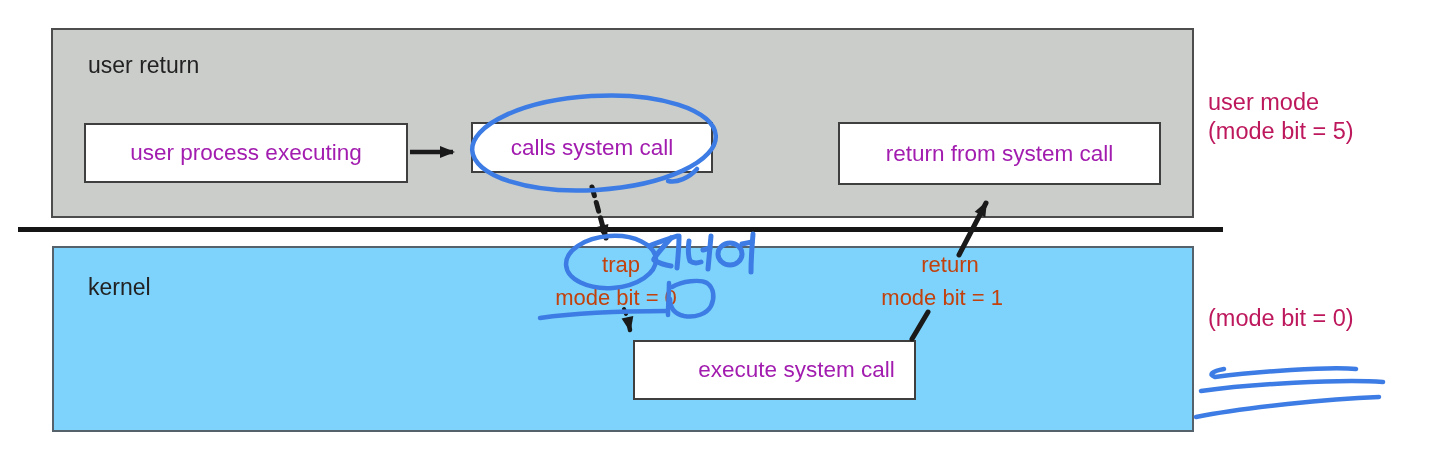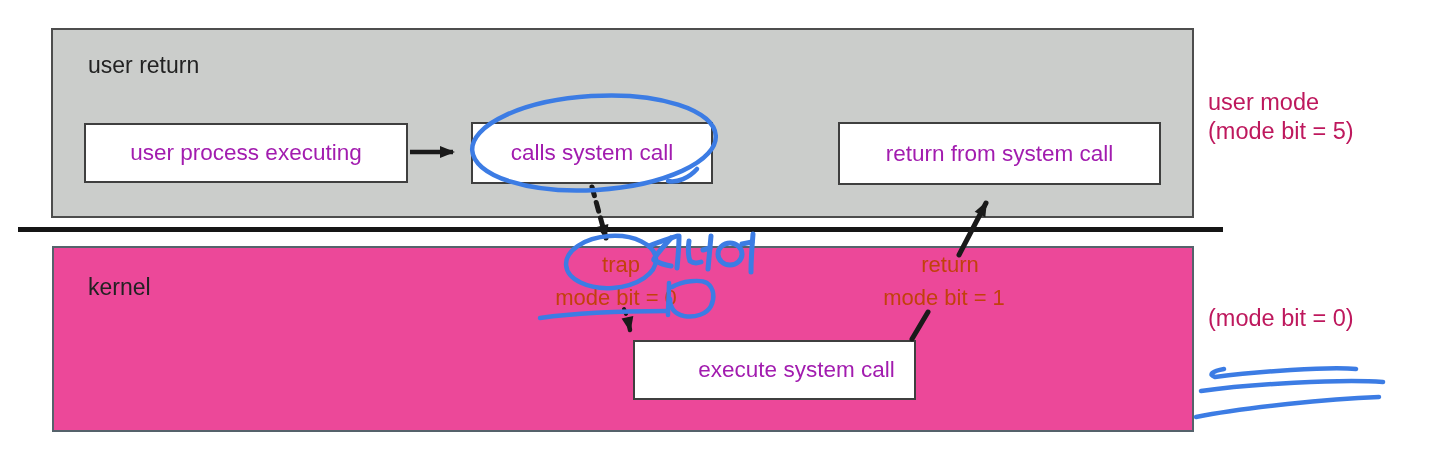--- a/index.html
+++ b/index.html
@@ -1,35 +1,35 @@
 <!DOCTYPE html>
 <html><head>
 <meta charset="utf-8">
 <style>
   html,body{margin:0;padding:0;background:#ffffff;}
   body{font-family:"Liberation Sans", sans-serif; color:#1c1c1c;}
   .stage{position:relative;width:1430px;height:460px;background:#ffffff;overflow:hidden;}
 
   .region{position:absolute;border:2px solid #4d4d4d;box-sizing:border-box;}
   .region-user{left:51px;top:28px;width:1143px;height:190px;background:#cbcdcb;}
-  .region-kernel{left:52px;top:246px;width:1142px;height:186px;background:#ec4899;border-color:#55626b;}
+  .region-kernel{left:52px;top:246px;width:1142px;height:186px;background:#7dd3fc;border-color:#55626b;}
   .region-label{position:absolute;font-size:23px;color:#222;}
 
   .node{position:absolute;background:#ffffff;border:2px solid #3f3f3f;box-sizing:border-box;
         display:flex;align-items:center;justify-content:center;font-size:22.5px;color:#a21caf;}
   .box-upe {left:84px; top:123px;width:324px;height:60px;}
-  .box-csc {left:471px;top:122px;width:242px;height:62px;}
+  .box-csc {left:471px;top:122px;width:242px;height:51px;}
   .box-rfsc{left:838px;top:122px;width:323px;height:63px;}
   .box-esc {left:633px;top:340px;width:283px;height:60px;padding-left:44px;}
 
   .flow-label{position:absolute;font-size:22px;color:#c2410c;text-align:center;}
   .lbl-trap    {left:571px;top:252px;width:100px;}
   .lbl-trapmode{left:520px;top:285px;width:192px;}
   .lbl-return  {left:890px;top:252px;width:120px;}
-  .lbl-retmode {left:848px;top:285px;width:192px;}
+  .lbl-retmode {left:811px;top:285px;width:192px;text-align:right;}
 
   .side-label{position:absolute;font-size:23.5px;line-height:29px;color:#be185d;}
   .side-user  {left:1208px;top:88px;}
   .side-kernel{left:1208px;top:304px;}
 
   .overlay{position:absolute;left:0;top:0;width:1430px;height:460px;pointer-events:none;}
 </style>
 </head>
 <body>
 

